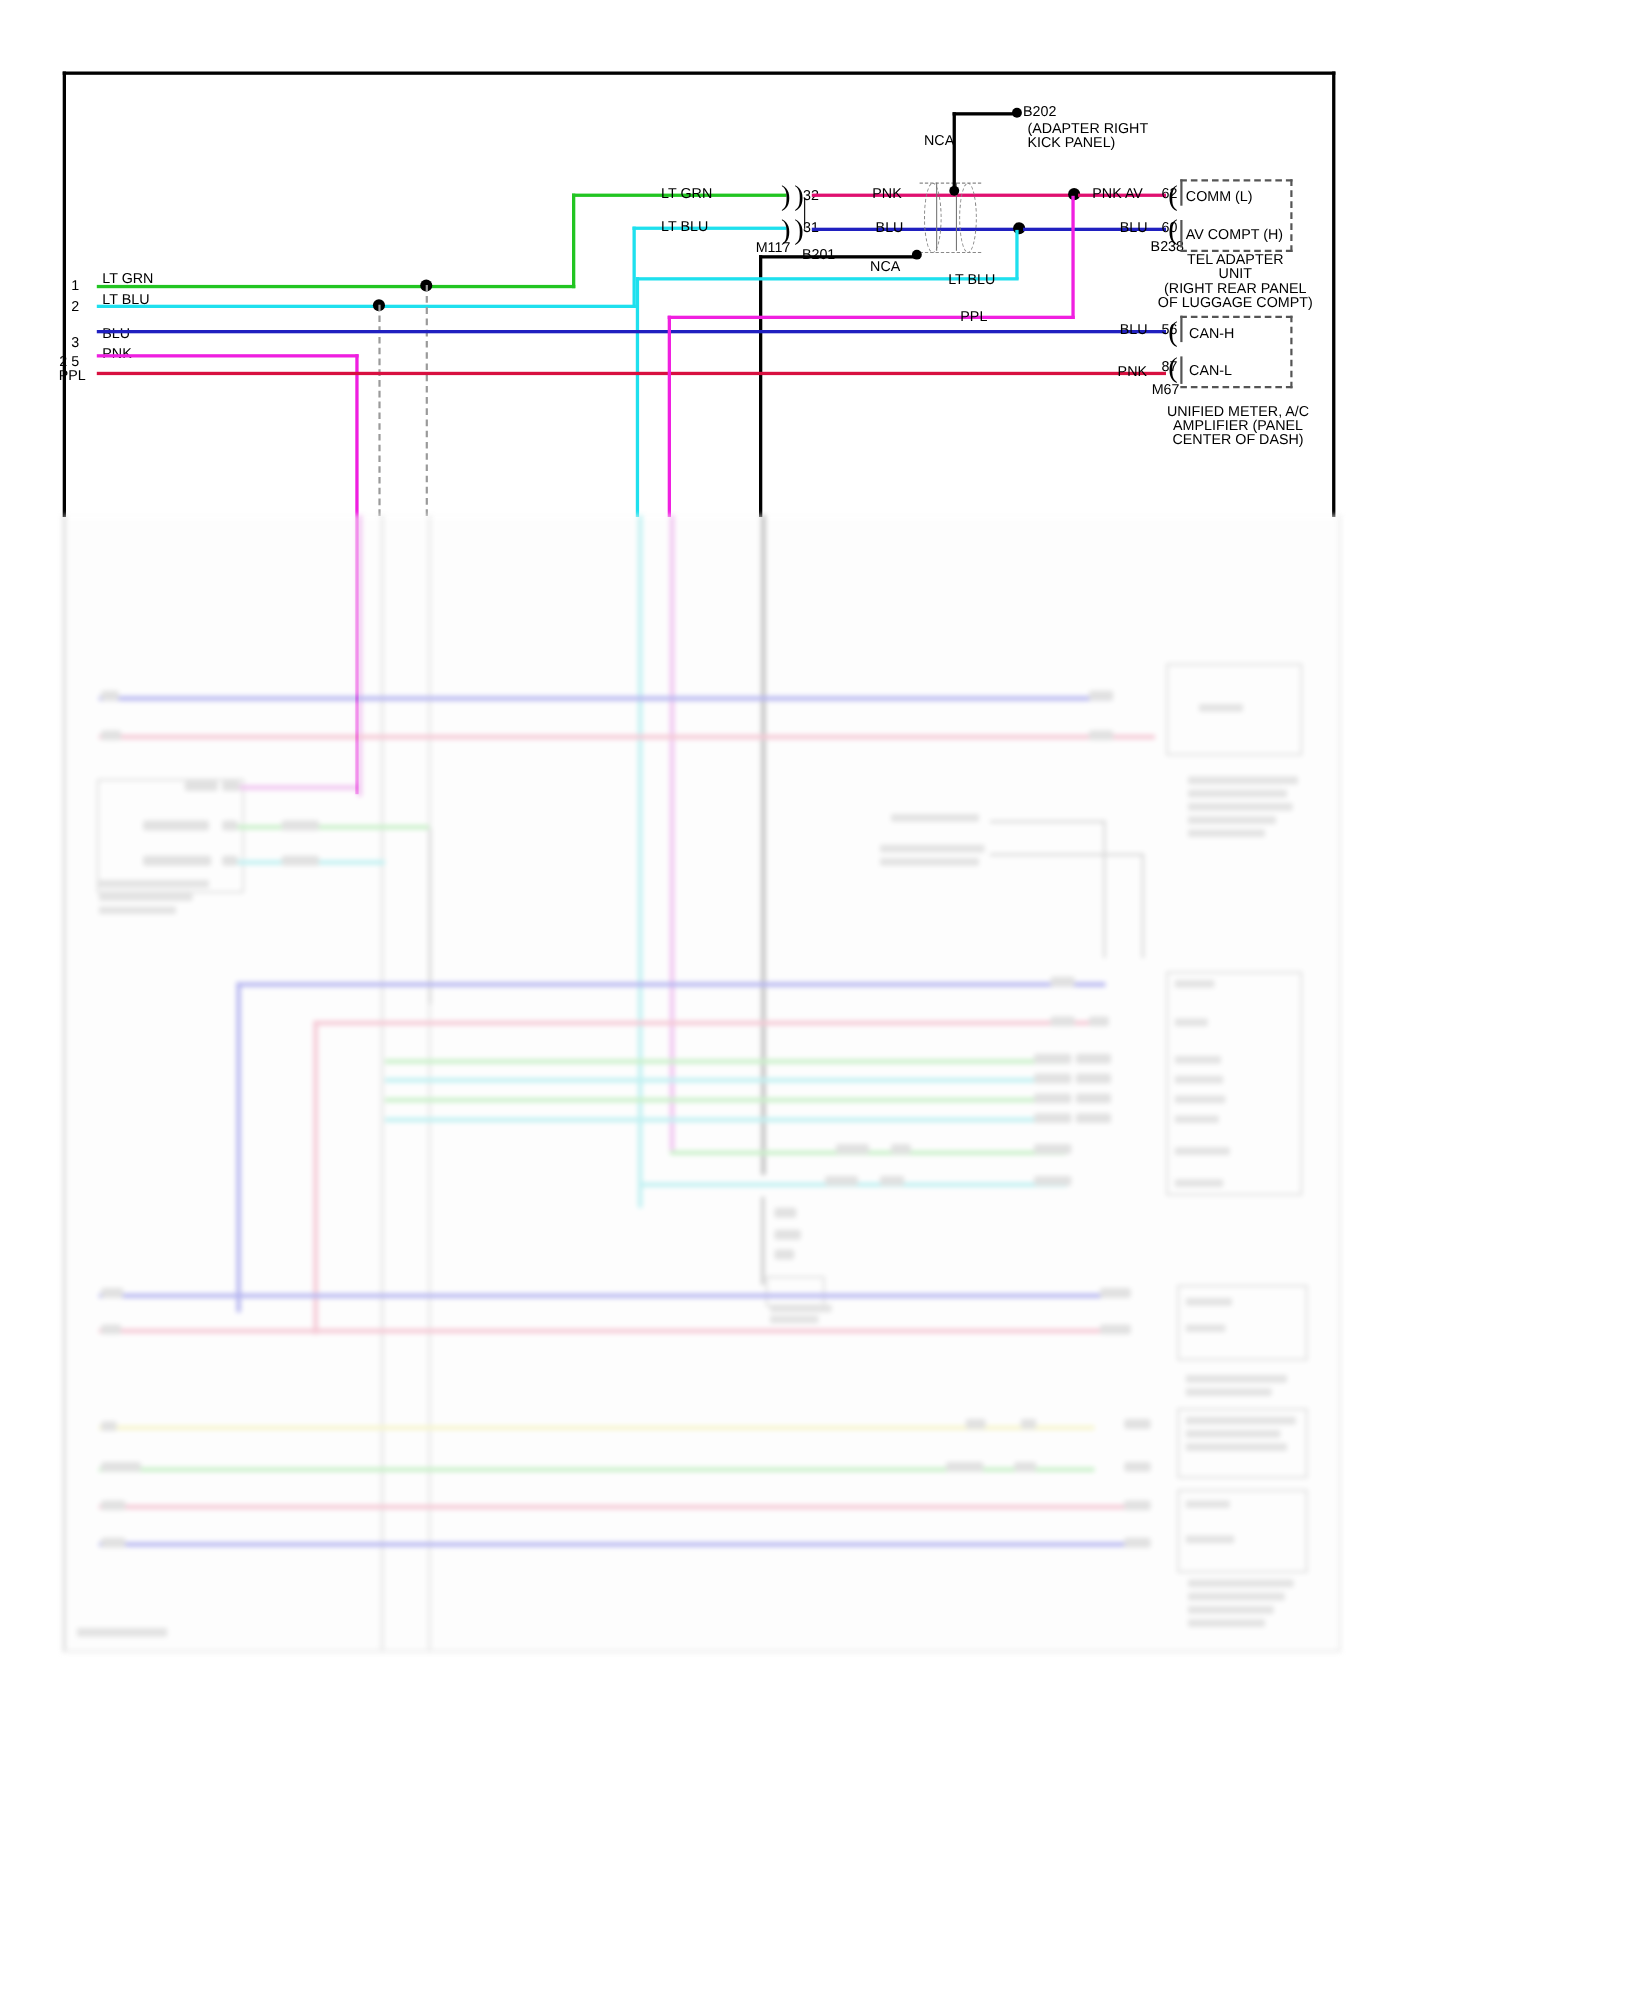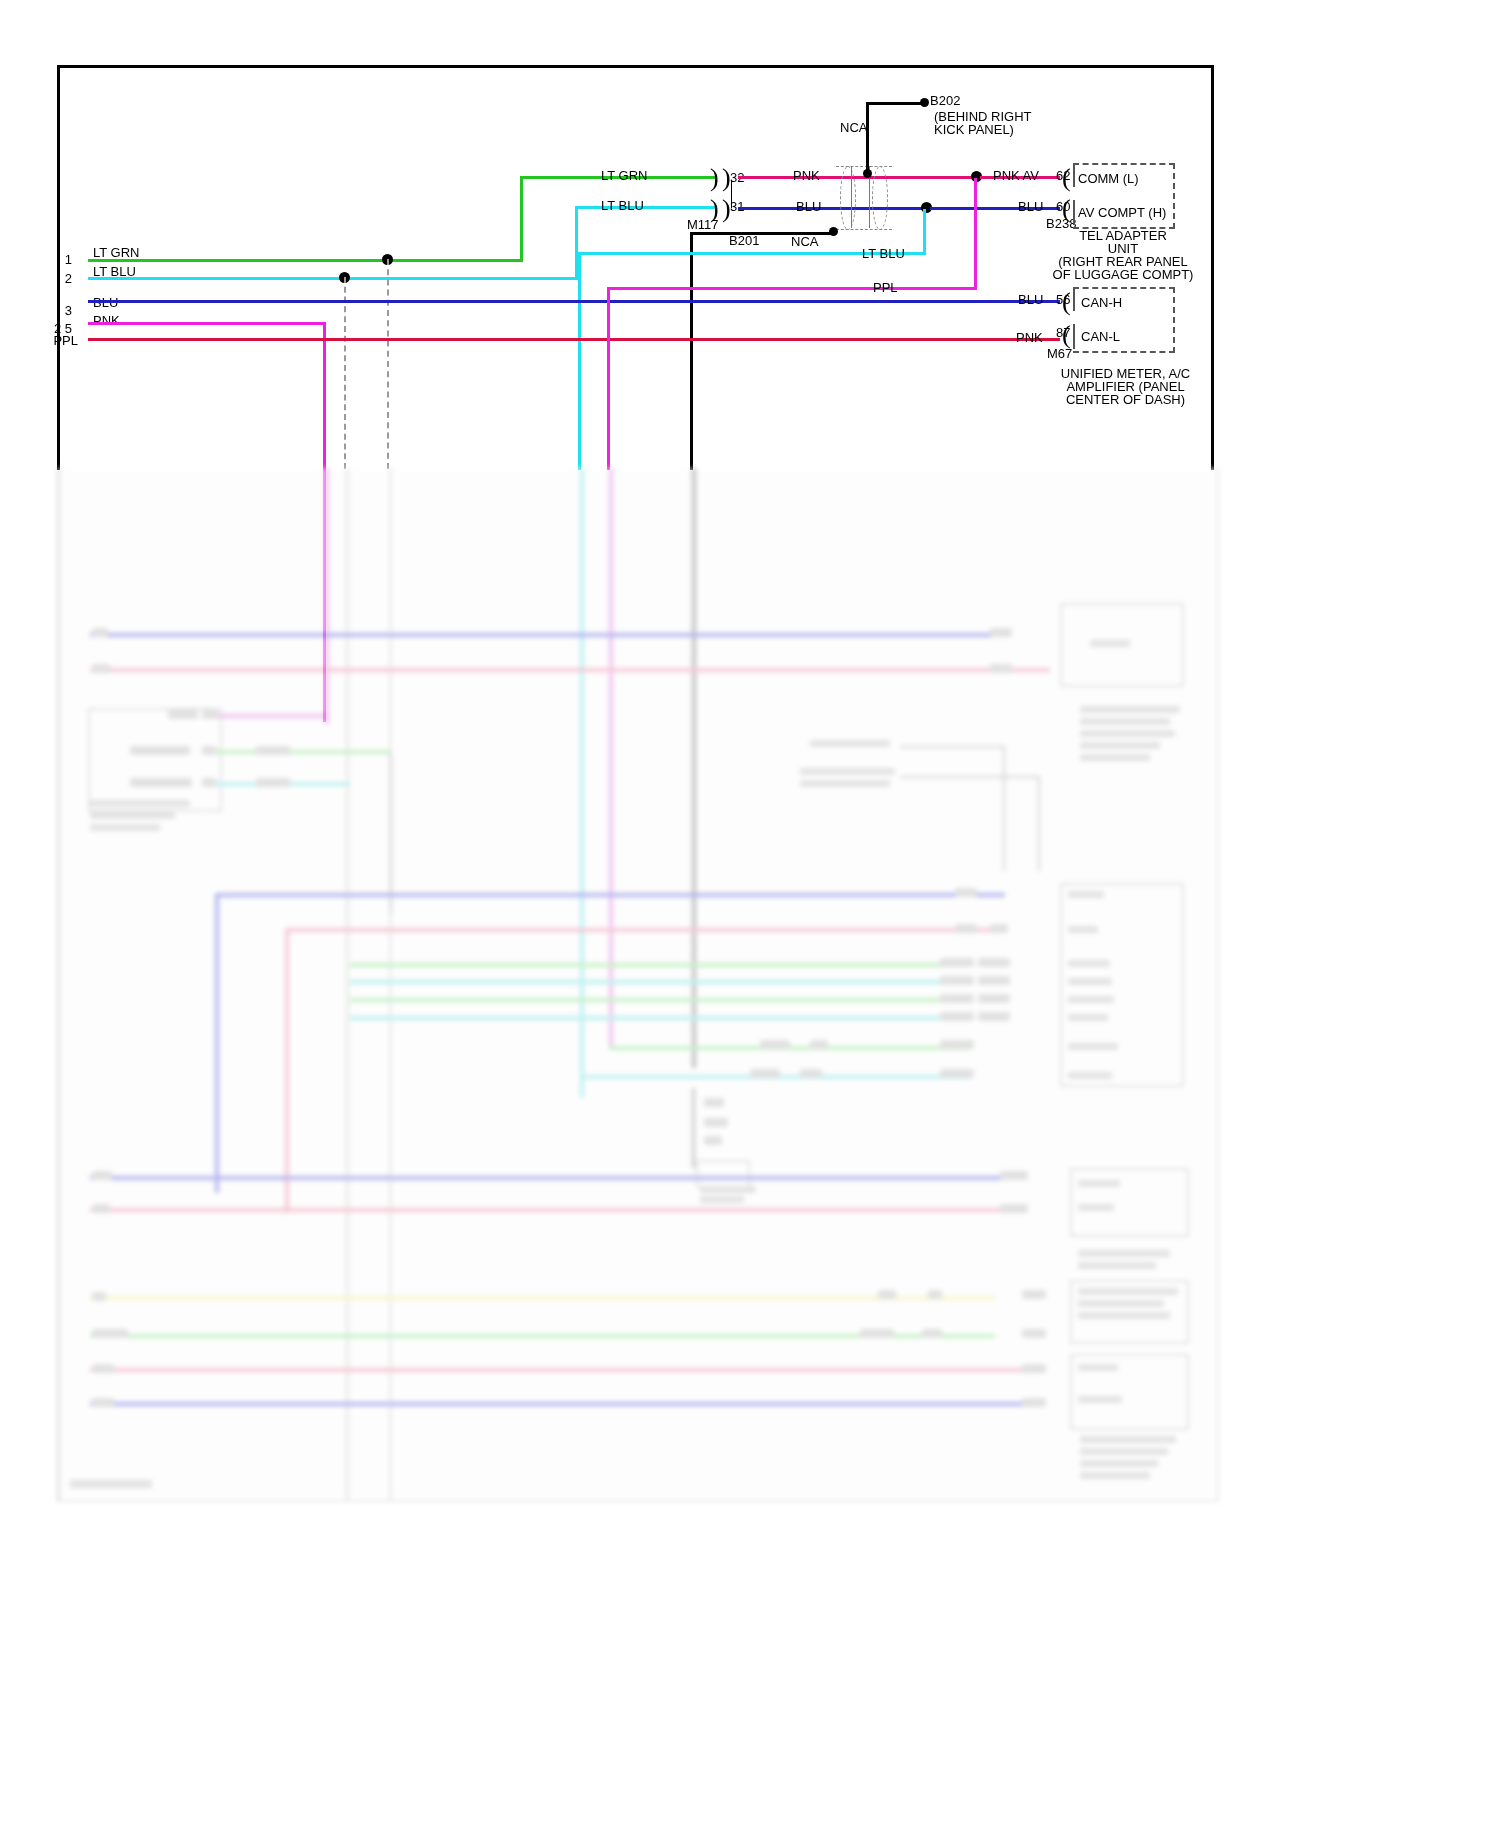--- a/index.html
+++ b/index.html
@@ -200,21 +200,21 @@
 
   <div class="brk" style="left:710px; top:165px;">)</div>
   <div class="brk" style="left:722px; top:165px;">)</div>
   <div class="brk" style="left:710px; top:196px;">)</div>
   <div class="brk" style="left:722px; top:196px;">)</div>
   <div class="cbox-bar" style="left:731px; top:180px; height:28px; border-left:1.5px solid #000;"></div>
 
   <div class="lbl" style="left:730px; top:170px;">32</div>
   <div class="lbl" style="left:730px; top:199px;">31</div>
   <div class="lbl" style="left:687px; top:217px;">M117</div>
-  <div class="lbl" style="left:729px; top:233px;">B201</div>
+  <div class="lbl" style="left:729px; top:223px;">B201</div>
 
   <div class="w h c-pnk" style="left:738px; top:176px; width:240px;"></div>
   <div class="lbl" style="left:793px; top:168px;">PNK</div>
   <div class="dot" style="left:971px; top:171px;"></div>
   <div class="w h c-pnk" style="left:980px; top:176px; width:80px;"></div>
 
   <div class="w h c-blu" style="left:738px; top:207px; width:188px;"></div>
   <div class="lbl" style="left:796px; top:199px;">BLU</div>
   <div class="dot" style="left:921px; top:202px;"></div>
   <div class="w h c-blu" style="left:930px; top:207px; width:130px;"></div>
@@ -225,21 +225,21 @@
   <div class="shield-cap" style="left:872px; top:166px; width:14px; height:62px;"></div>
   <div class="shield-line" style="left:851px; top:166px; height:62px;"></div>
   <div class="shield-line" style="left:869px; top:166px; height:62px;"></div>
 
   <div class="w v c-blk" style="left:866px; top:102px; height:72px;"></div>
   <div class="w h c-blk" style="left:866px; top:102px; width:58px;"></div>
   <div class="dot sm" style="left:863px; top:169px;"></div>
   <div class="dot sm" style="left:920px; top:98px;"></div>
   <div class="lbl" style="left:840px; top:120px;">NCA</div>
   <div class="lbl" style="left:930px; top:93px; font-weight:normal;">B202</div>
-  <div class="lbl" style="left:934px; top:109px;">(BEHIND RIGHT</div>
+  <div class="lbl" style="left:934px; top:109px;">(ADAPTER RIGHT</div>
   <div class="lbl" style="left:934px; top:122px;">KICK PANEL)</div>
 
   <div class="dot sm" style="left:829px; top:227px;"></div>
   <div class="w h c-blk" style="left:690px; top:232px; width:145px;"></div>
   <div class="w v c-blk" style="left:690px; top:232px; height:238px;"></div>
   <div class="lbl" style="left:791px; top:234px;">NCA</div>
 
   <div class="w h c-ltblu" style="left:578px; top:252px; width:348px;"></div>
   <div class="w v c-ltblu" style="left:923px; top:209px; height:45px;"></div>
   <div class="w v c-ltblu" style="left:578px; top:252px; height:218px;"></div>

